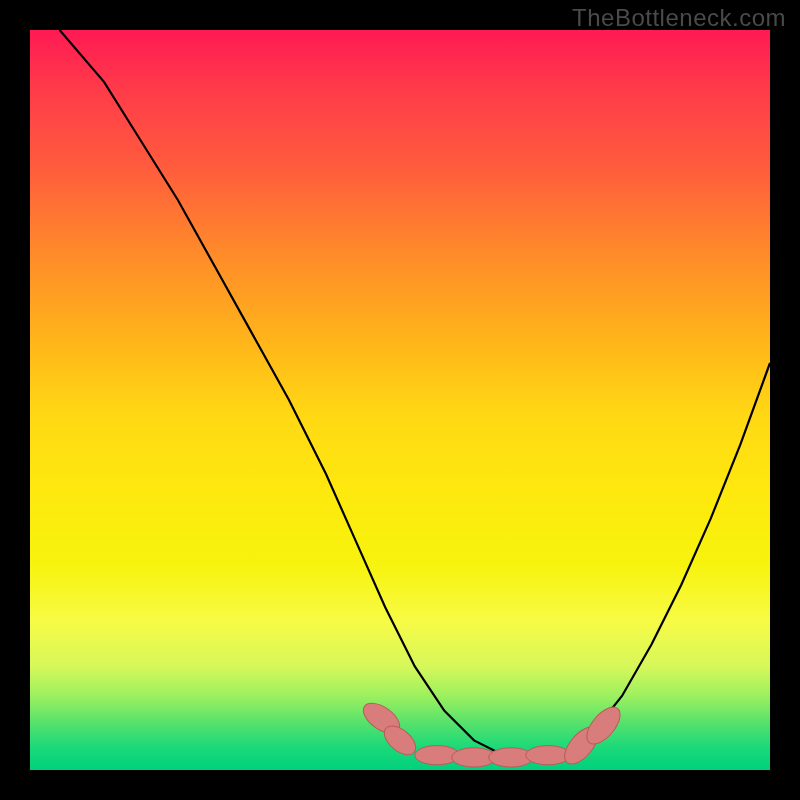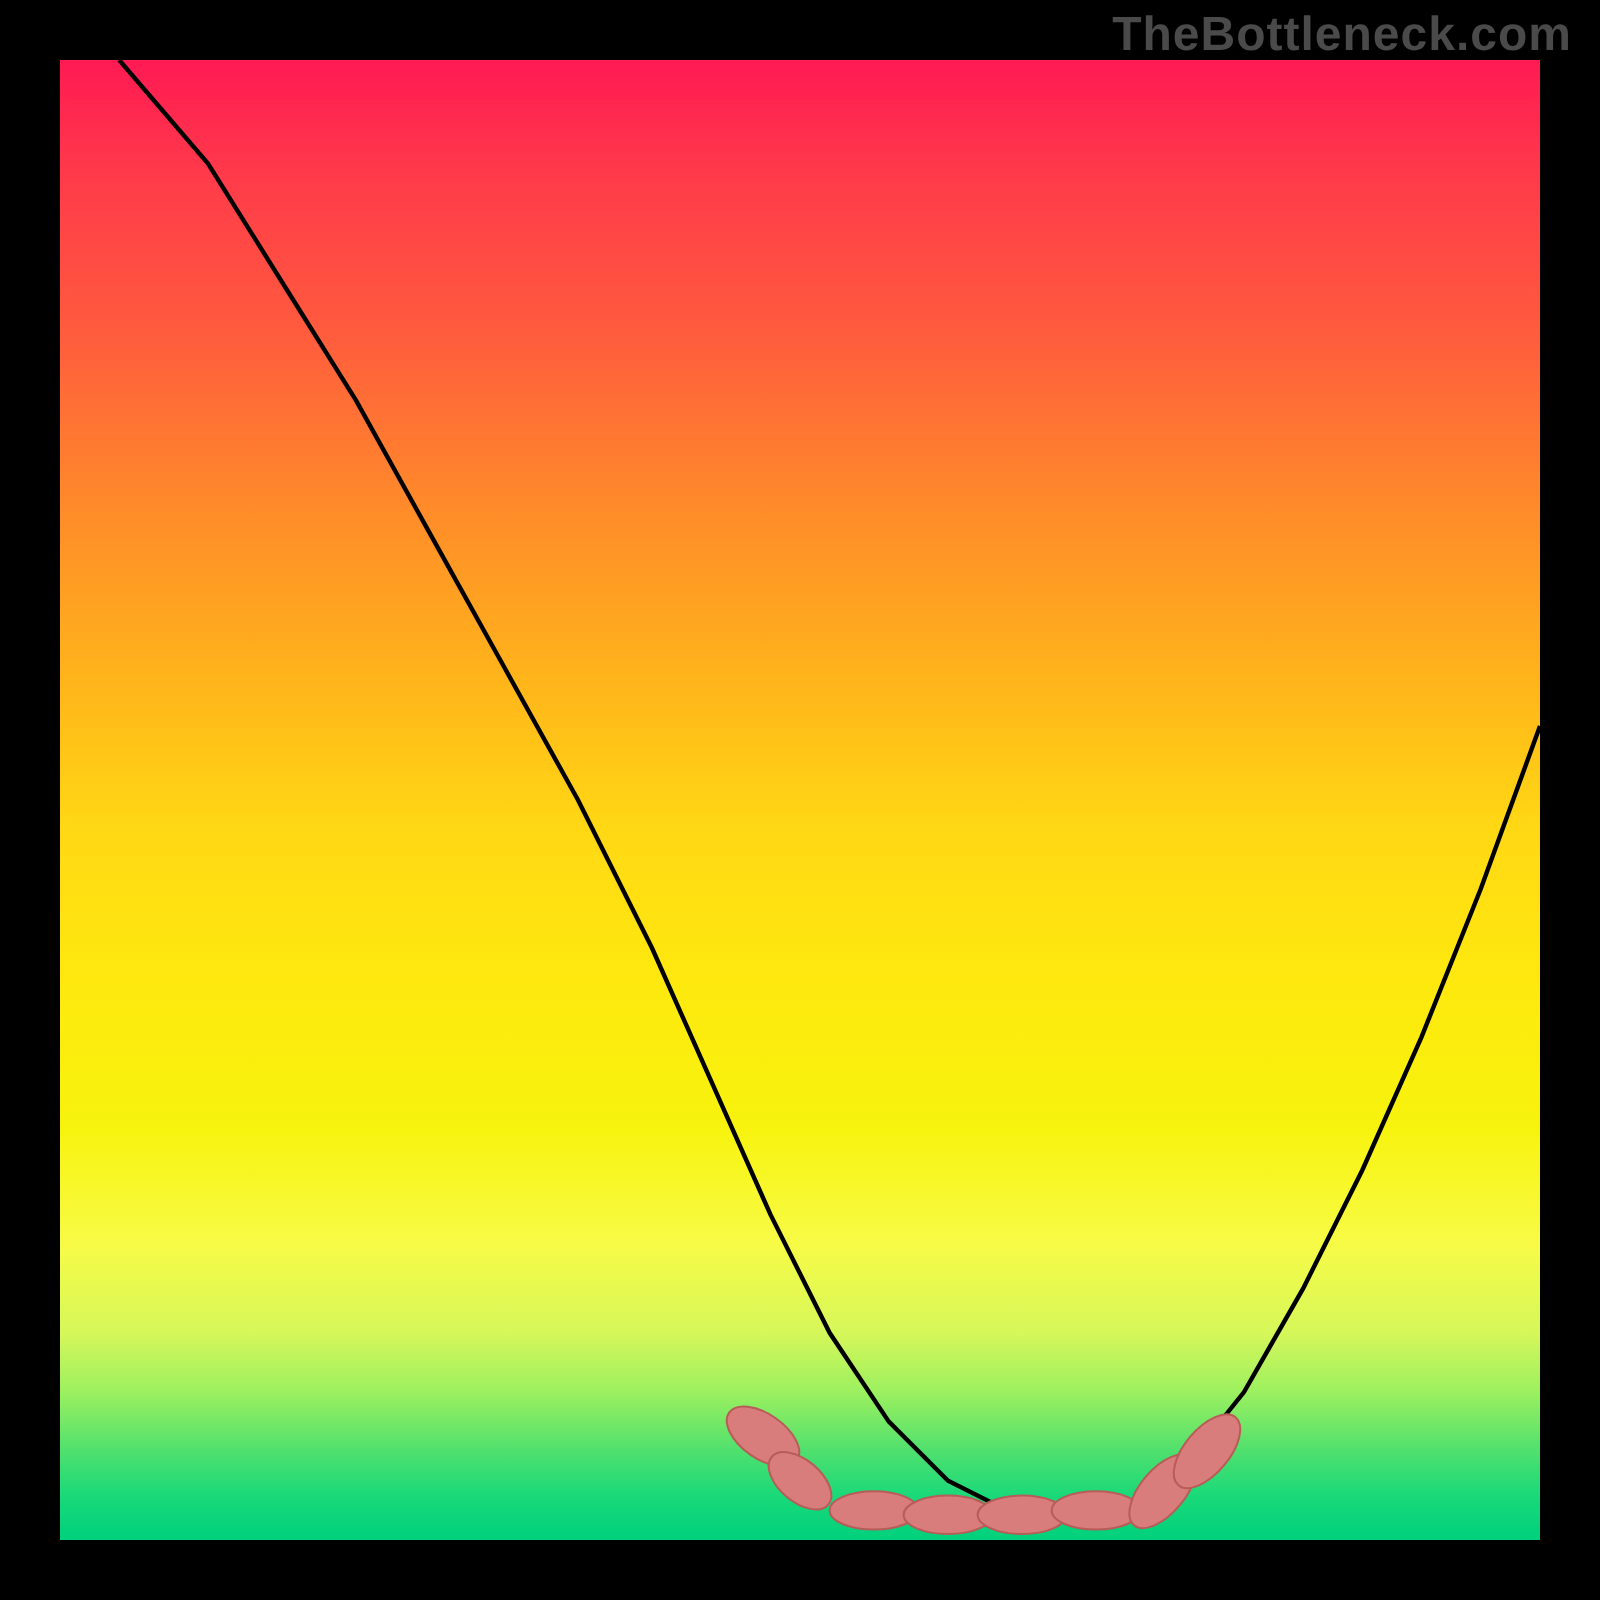--- a/index.html
+++ b/index.html
@@ -16,21 +16,21 @@
     width: 800px;
     height: 800px;
     background: #000;
   }
   .watermark {
     position: absolute;
     top: 4px;
     right: 14px;
     color: #4a4a4a;
     font-size: 24px;
-    font-weight: 700;
+    font-weight: 400;
     letter-spacing: 0.5px;
     z-index: 5;
   }
   .plot {
     position: absolute;
     left: 30px;
     top: 30px;
     width: 740px;
     height: 740px;
     background: linear-gradient(to bottom,

